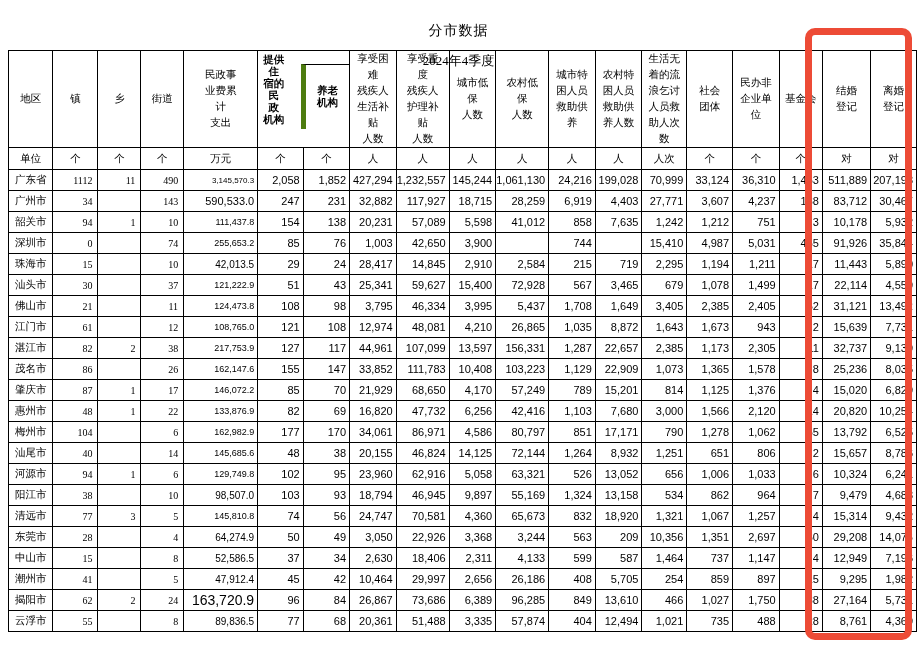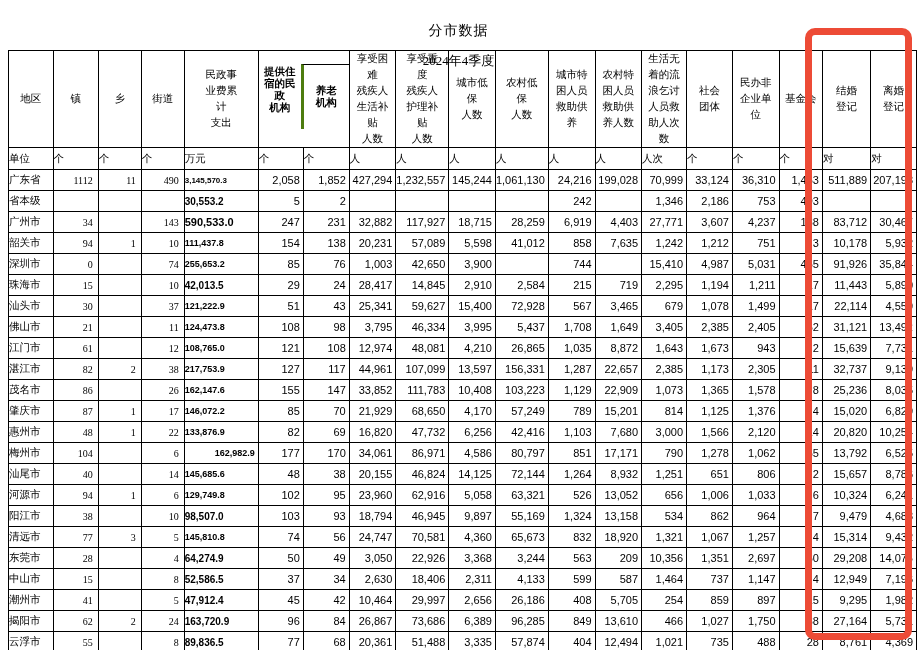--- a/index.html
+++ b/index.html
@@ -7,34 +7,34 @@
   body { font-family:"Liberation Serif","DejaVu Serif",serif; color:#000; position:relative; }
   .title { text-align:center; font-size:14px; padding-top:22px; letter-spacing:1px; }
   .subtitle { text-align:center; font-size:13px; margin-top:12px; }
   .table-wrap { position:absolute; left:8px; top:50px; }
   table { border-collapse:collapse; table-layout:fixed; }
   th,td { border:1px solid #000; overflow:hidden; }
   tr.header-row { height:80px; }
   th.h { font-weight:normal; font-size:10.5px; line-height:16px; text-align:center;
          vertical-align:middle; white-space:pre-line; padding:0 1px; }
   th.pairth { padding:0; vertical-align:top; }
-  .pair { display:flex; height:78px; }
+  .pair { display:flex; height:78px;gap:12px; }
   .pair-l { flex:1; display:flex; align-items:center; justify-content:center;
             font-size:10.5px; line-height:12px; white-space:pre-line; text-align:center; }
-  .pair-r { width:48px; height:65px; margin-top:13px; border-top:1px solid #000; border-left:3px solid #4d7c0f;
+  .pair-r { width:48px; height:65px; margin-top:13px; border-top:1px solid #000; border-left:5px solid #4d7c0f;
             display:flex; align-items:center; justify-content:center;
             font-size:10.5px; line-height:12px; white-space:pre-line; text-align:center; }
   tr.unit-row { height:22px; }
-  td.u { font-size:10.5px; text-align:left; vertical-align:middle;margin-left:24px; }
+  td.u { font-size:10.5px; text-align:center; vertical-align:middle;margin-left:24px; }
   tbody tr { height:21px; }
   tbody td { vertical-align:middle; }
-  td.region { font-size:10.5px; text-align:left; }
+  td.region { font-size:10.5px; text-align:center; }
   td.snum { font-size:10px; text-align:right; padding-right:5px; }
   td.money { font-family:"Liberation Sans","DejaVu Sans",sans-serif; font-size:10px;
-             padding-right:3px;font-weight:bold; }
+             text-align:right; padding-right:3px; }
   td.num { font-family:"Liberation Sans","DejaVu Sans",sans-serif; font-size:11px;
            text-align:right; padding-right:3px; }
   .highlight-box { position:absolute; left:805px; top:28px; width:107px; height:612px;
                    border:7px solid #ed4b36; border-radius:10px; pointer-events:none;
                    background:transparent; }
 </style>
 </head>
 <body>
 
 <div class="title">分市数据</div>
@@ -164,41 +164,20 @@
           <td class="num">24,216</td>
           <td class="num">199,028</td>
           <td class="num">70,999</td>
           <td class="num">33,124</td>
           <td class="num">36,310</td>
           <td class="num">1,453</td>
           <td class="num">511,889</td>
           <td class="num">207,193</td>
         </tr>
         <tr>
-          <td class="region">省本级</td>
-          <td class="snum"></td>
-          <td class="snum"></td>
-          <td class="snum"></td>
-          <td class="money">30,553.2</td>
-          <td class="num">5</td>
-          <td class="num">2</td>
-          <td class="num"></td>
-          <td class="num"></td>
-          <td class="num"></td>
-          <td class="num"></td>
-          <td class="num">242</td>
-          <td class="num"></td>
-          <td class="num">1,346</td>
-          <td class="num">2,186</td>
-          <td class="num">753</td>
-          <td class="num">493</td>
-          <td class="num"></td>
-          <td class="num"></td>
-        </tr>
-        <tr>
           <td class="region">广州市</td>
           <td class="snum">34</td>
           <td class="snum"></td>
           <td class="snum">143</td>
           <td class="money" style="font-size: 11px;">590,533.0</td>
           <td class="num">247</td>
           <td class="num">231</td>
           <td class="num">32,882</td>
           <td class="num">117,927</td>
           <td class="num">18,715</td>
@@ -588,21 +567,21 @@
           <td class="num">897</td>
           <td class="num">15</td>
           <td class="num">9,295</td>
           <td class="num">1,982</td>
         </tr>
         <tr>
           <td class="region">揭阳市</td>
           <td class="snum">62</td>
           <td class="snum">2</td>
           <td class="snum">24</td>
-          <td class="money" style="font-size: 10px;">163,720.9</td>
+          <td class="money" style="font-size: 14px;">163,720.9</td>
           <td class="num">96</td>
           <td class="num">84</td>
           <td class="num">26,867</td>
           <td class="num">73,686</td>
           <td class="num">6,389</td>
           <td class="num">96,285</td>
           <td class="num">849</td>
           <td class="num">13,610</td>
           <td class="num">466</td>
           <td class="num">1,027</td>

